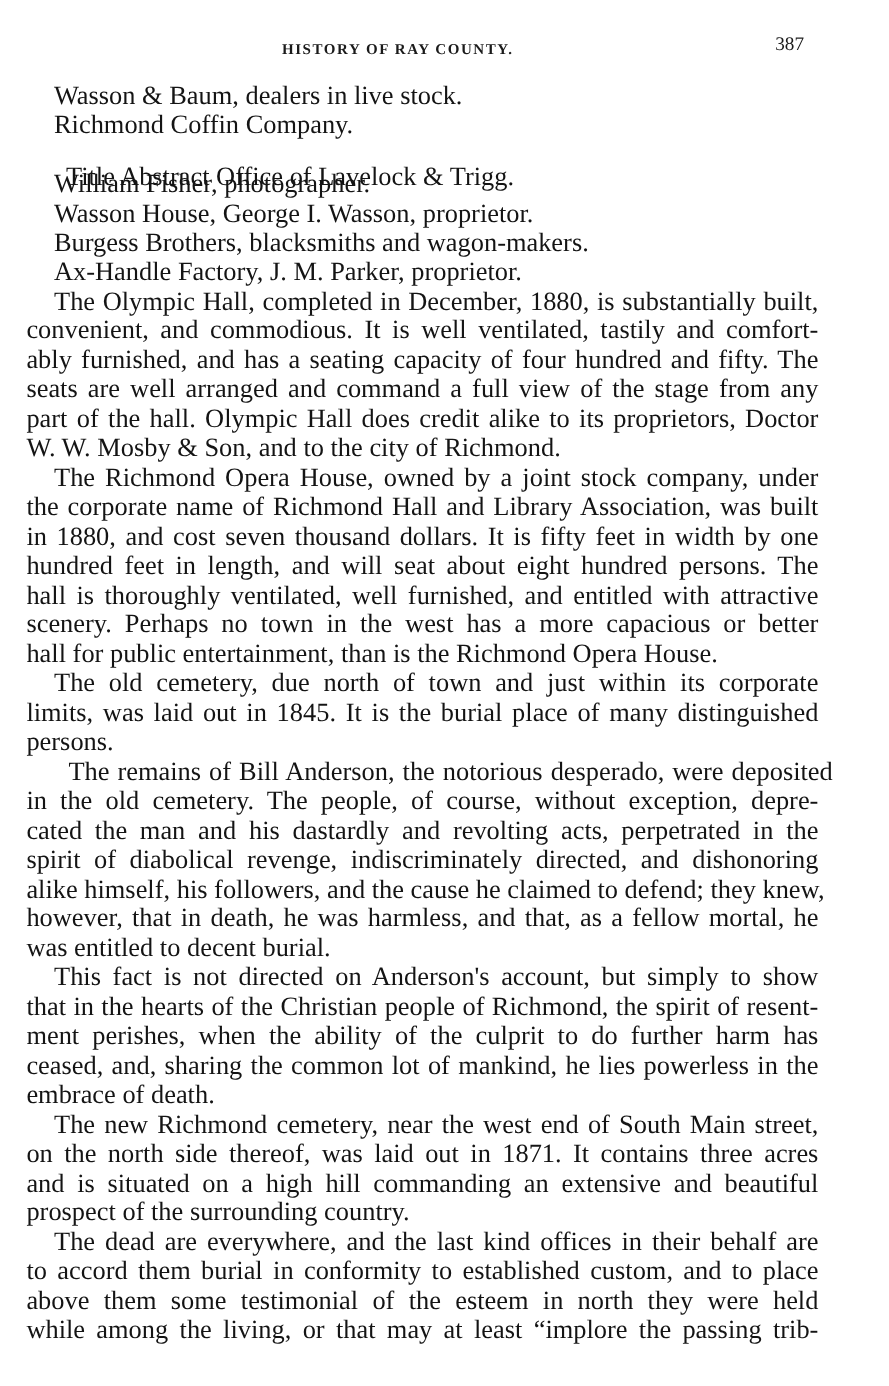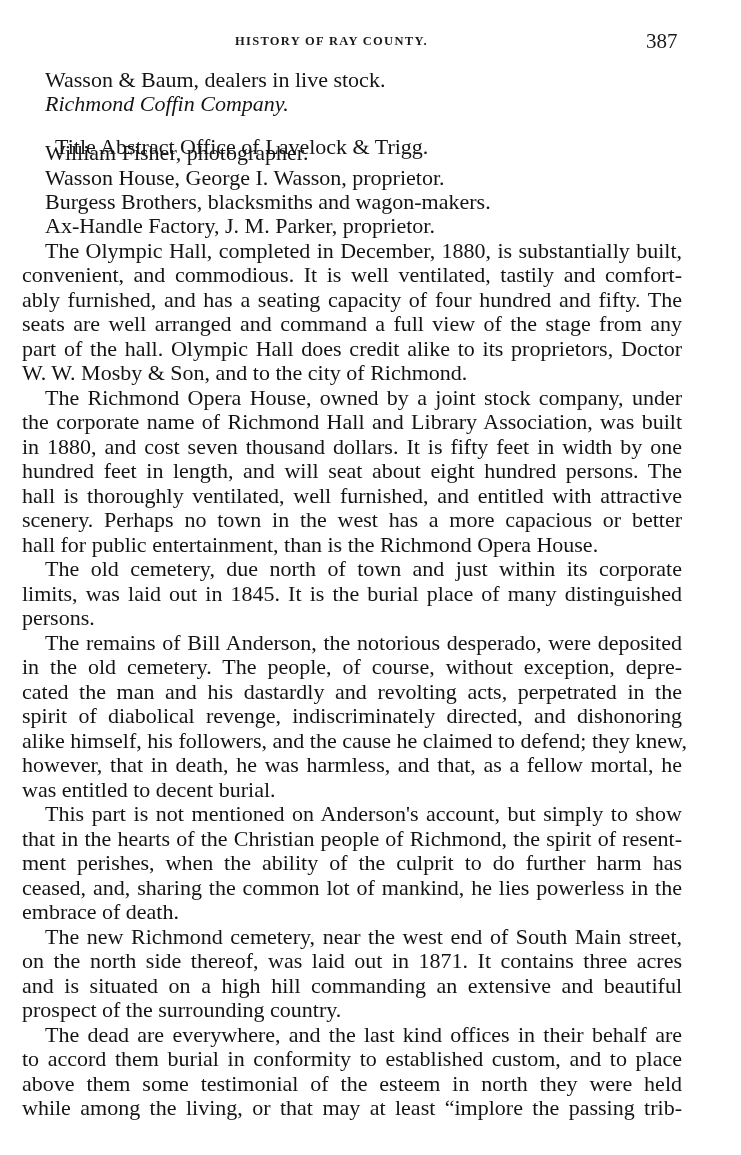--- a/index.html
+++ b/index.html
@@ -37,21 +37,21 @@
     letter-spacing: 1.3px;
     font-weight: bold;
     text-transform: uppercase;
     color: #1a1a1a;
     font-variant: small-caps;
   }
   .page-number {
     position: absolute;
     left: 646px;
     top: -5px;
-    font-size: 21px;
+    font-size: 16px;
     color: #1a1a1a;
   }
   .body-text {
     position: absolute;
     left: 0;
     top: 0;
     width: 741px;
   }
   .line {
     position: absolute;
@@ -83,21 +83,21 @@
 <div class="page">
 
   <div class="running-head">
     <span class="running-title">HISTORY OF RAY COUNTY.</span>
     <span class="page-number">387</span>
   </div>
 
   <div class="body-text">
 
     <div class="line list" style="top:68px;">Wasson &amp; Baum, dealers in live stock.</div>
-    <div class="line list" style="top:92px;font-style:italic;">Richmond Coffin Company.</div>
+    <div class="line list" style="top:92px;">Richmond Coffin Company.</div>
     <div class="line list" style="top:135px;margin-left:10px;">Title Abstract Office of Lavelock &amp; Trigg.</div>
     <div class="line list" style="top:141px;">William Fisher, photographer.</div>
     <div class="line list" style="top:166px;">Wasson House, George I. Wasson, proprietor.</div>
     <div class="line list" style="top:190px;">Burgess Brothers, blacksmiths and wagon-makers.</div>
     <div class="line list" style="top:214px;">Ax-Handle Factory, J. M. Parker, proprietor.</div>
 
     <div class="line indent" style="top:239px;">The Olympic Hall, completed in December, 1880, is substantially built,</div>
     <div class="line" style="top:263px;">convenient, and commodious. It is well ventilated, tastily and comfort-</div>
     <div class="line" style="top:288px;">ably furnished, and has a seating capacity of four hundred and fifty. The</div>
     <div class="line" style="top:312px;">seats are well arranged and command a full view of the stage from any</div>
@@ -109,29 +109,29 @@
     <div class="line" style="top:435px;">in 1880, and cost seven thousand dollars. It is fifty feet in width by one</div>
     <div class="line" style="top:459px;">hundred feet in length, and will seat about eight hundred persons. The</div>
     <div class="line" style="top:484px;">hall is thoroughly ventilated, well furnished, and entitled with attractive</div>
     <div class="line" style="top:508px;">scenery. Perhaps no town in the west has a more capacious or better</div>
     <div class="line last" style="top:533px;">hall for public entertainment, than is the Richmond Opera House.</div>
 
     <div class="line indent" style="top:557px;">The old cemetery, due north of town and just within its corporate</div>
     <div class="line" style="top:582px;">limits, was laid out in 1845. It is the burial place of many distinguished</div>
     <div class="line last" style="top:606px;">persons.</div>
 
-    <div class="line indent" style="top:631px;">The remains of Bill Anderson, the notorious desperado, were deposited</div>
+    <div class="line indent" style="top:631px;margin-left:12px;">The remains of Bill Anderson, the notorious desperado, were deposited</div>
     <div class="line" style="top:655px;">in the old cemetery. The people, of course, without exception, depre-</div>
     <div class="line" style="top:680px;">cated the man and his dastardly and revolting acts, perpetrated in the</div>
     <div class="line" style="top:704px;">spirit of diabolical revenge, indiscriminately directed, and dishonoring</div>
     <div class="line" style="top:729px;">alike himself, his followers, and the cause he claimed to defend; they knew,</div>
     <div class="line" style="top:753px;">however, that in death, he was harmless, and that, as a fellow mortal, he</div>
     <div class="line last" style="top:778px;">was entitled to decent burial.</div>
 
-    <div class="line indent" style="top:802px;">This part is not mentioned on Anderson's account, but simply to show</div>
+    <div class="line indent" style="top:802px;">This fact is not directed on Anderson's account, but simply to show</div>
     <div class="line" style="top:827px;">that in the hearts of the Christian people of Richmond, the spirit of resent-</div>
     <div class="line" style="top:851px;">ment perishes, when the ability of the culprit to do further harm has</div>
     <div class="line" style="top:876px;">ceased, and, sharing the common lot of mankind, he lies powerless in the</div>
     <div class="line last" style="top:900px;">embrace of death.</div>
 
     <div class="line indent" style="top:925px;">The new Richmond cemetery, near the west end of South Main street,</div>
     <div class="line" style="top:949px;">on the north side thereof, was laid out in 1871. It contains three acres</div>
     <div class="line" style="top:974px;">and is situated on a high hill commanding an extensive and beautiful</div>
     <div class="line last" style="top:998px;">prospect of the surrounding country.</div>
 

